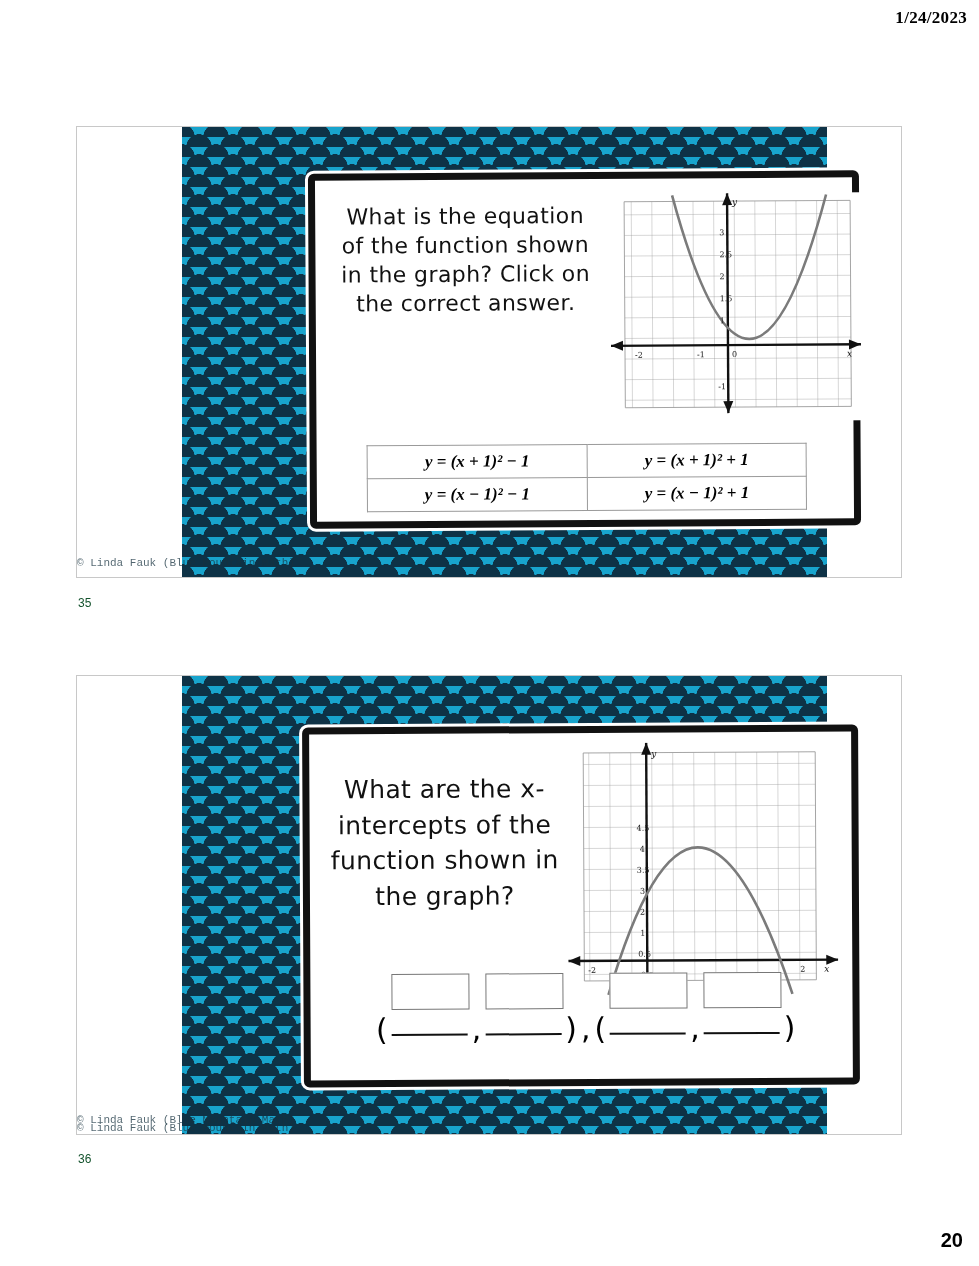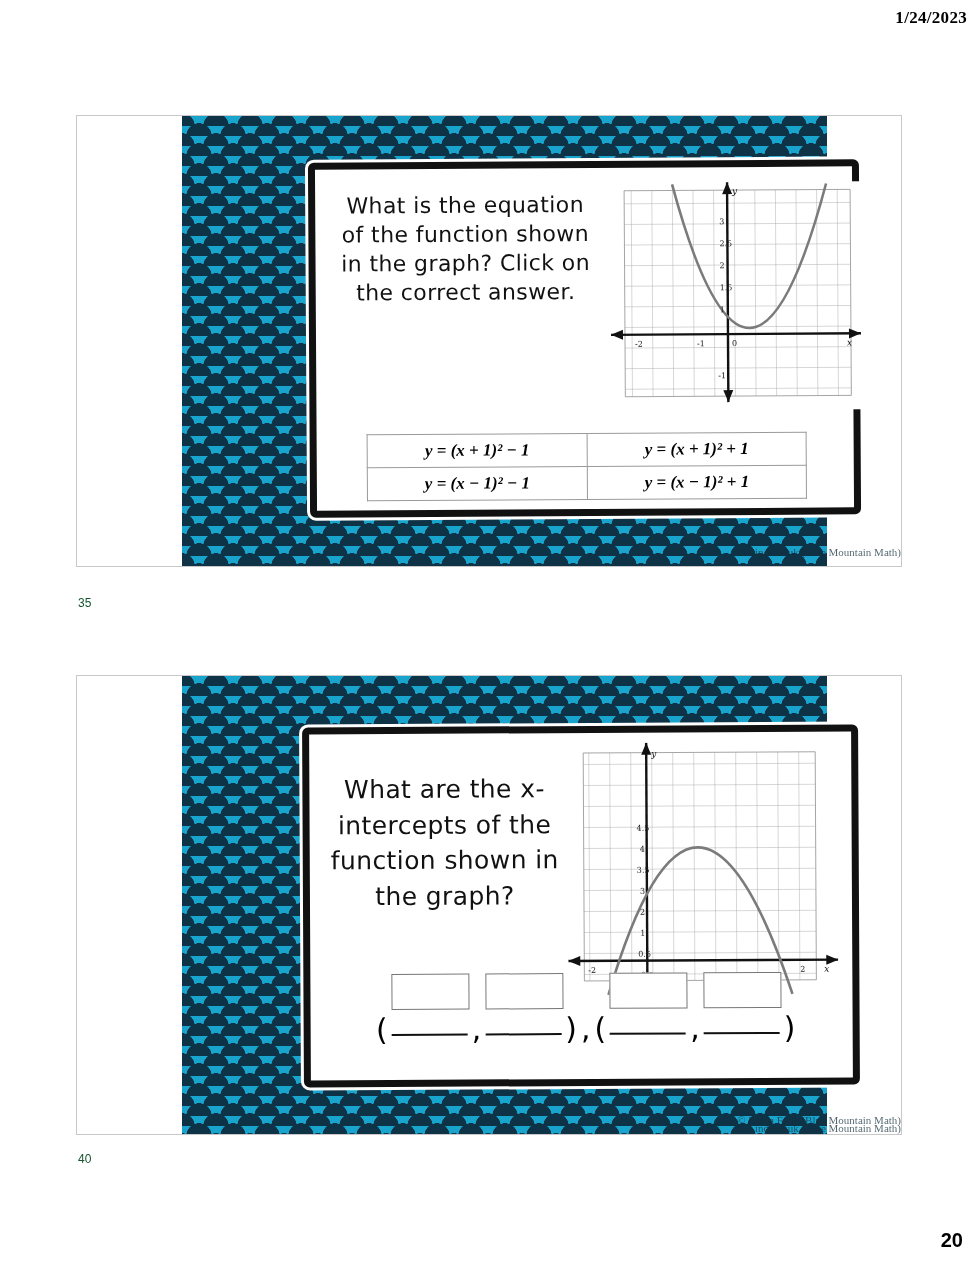--- a/index.html
+++ b/index.html
@@ -36,21 +36,21 @@
 
   
   .slide-frame {
     position: absolute;
     left: 76px;
     width: 826px;
     border: 1px solid #c8c8c8;
     box-sizing: border-box;
     background: #fff;
   }
-  #slide-1 { top: 115px; height: 452px; }
+  #slide-1 { top: 126px; height: 452px; }
   #slide-2 { top: 675px; height: 460px; }
 
   .slide-label {
     position: absolute;
     left: 78px;
     font-size: 12px;
     color: #14532d;
   }
   #slide-label-1 { top: 596px; }
   #slide-label-2 { top: 1152px; }
@@ -172,25 +172,25 @@
   .blank-group .blank-box { position: absolute; left: 0; top: -30px; }
 
   .paren { padding: 0 1px; }
 
   
   .credit {
     position: absolute;
     bottom: 8px;
     left: 0;
     width: 100%;
-    text-align: right;
+    text-align: left;
     font-size: 11px;
     color: #17323f;
     opacity: 0.75;
-    font-family: Liberation Serif, serif;
+    font-family: Liberation Mono, monospace;
   }
   .credit.second { bottom: 0px; }
 </style>
 </head>
 <body>
 
 <div class="page-date">1/24/2023</div>
 
 <div class="slide-frame" id="slide-1">
   <div class="slide-bg">
@@ -323,15 +323,15 @@
         <span class="underline"></span>
       </span>
       <span class="paren">)</span>
     </div>
   </div>
 
   <div class="credit">© Linda Fauk (Blue Mountain Math)</div>
   <div class="credit second">© Linda Fauk (Blue Mountain Math)</div>
 </div>
 
-<div class="slide-label" id="slide-label-2">40</div>
+<div class="slide-label" id="slide-label-2">36</div>
 
 <div class="page-number">20</div>
 
 </body></html>

